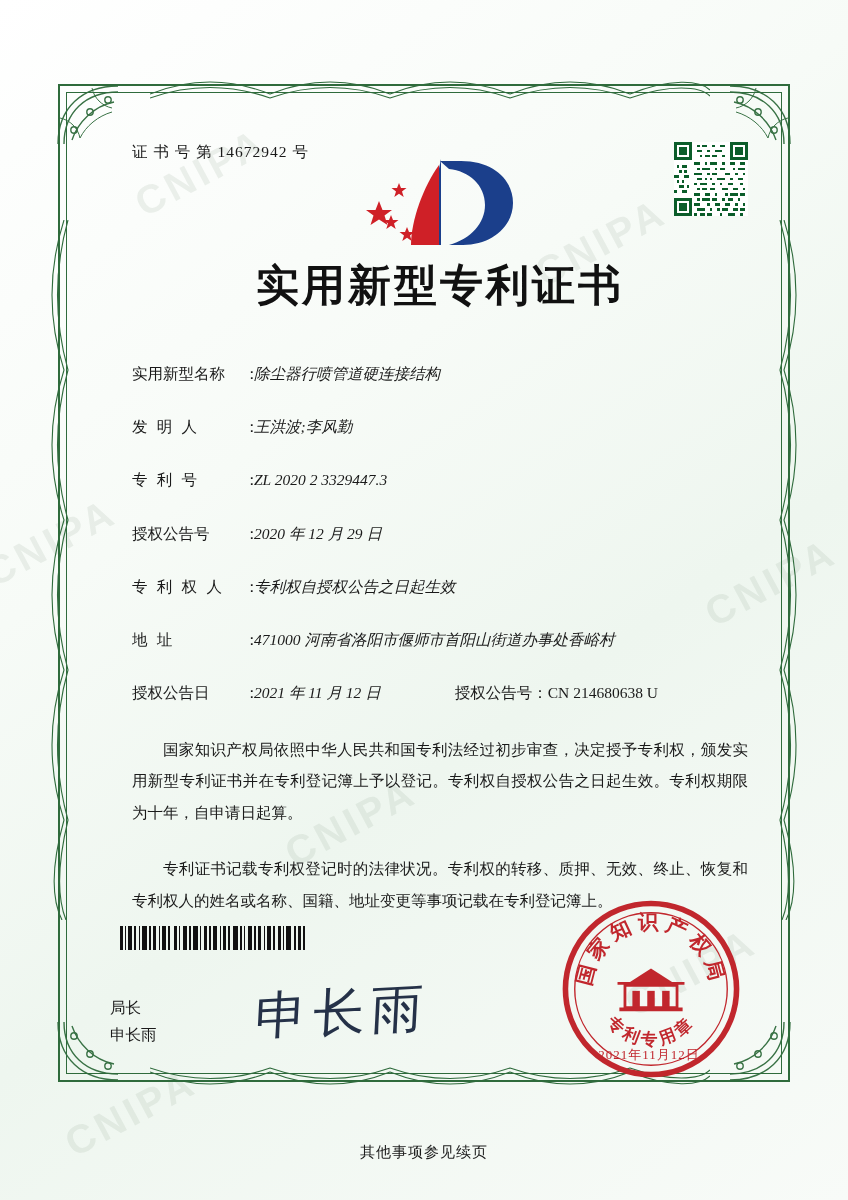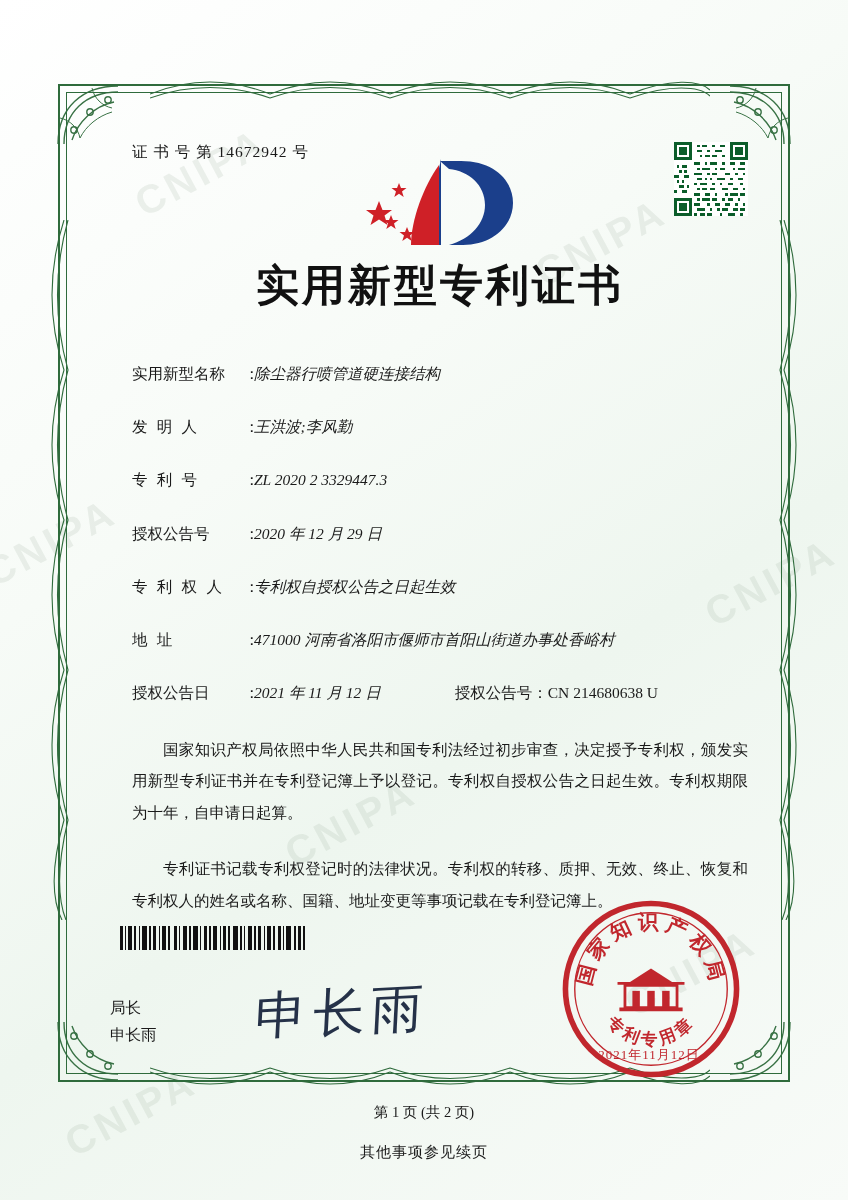--- a/index.html
+++ b/index.html
@@ -602,16 +602,15 @@
       <path d="M-28 -2 L28 -2 L28 22 L-28 22 Z" fill="none" stroke="#c1272d" stroke-width="3"></path>
       <path d="M-28 -2 L0 -20 L28 -2 Z" fill="#c1272d"></path>
       <path d="M-36 -4 L36 -4" stroke="#c1272d" stroke-width="3"></path>
       <rect x="-20" y="4" width="8" height="18" fill="#c1272d"></rect>
       <rect x="-4" y="4" width="8" height="18" fill="#c1272d"></rect>
       <rect x="12" y="4" width="8" height="18" fill="#c1272d"></rect>
     </g>
   </svg>
   <div class="seal-date">2021年11月12日</div>
 
-  <div class="page-no">第 1 页 (共 2 页)</div>
   <div class="foot-note">其他事项参见续页</div>
 
 </div>
 
 </body></html>

